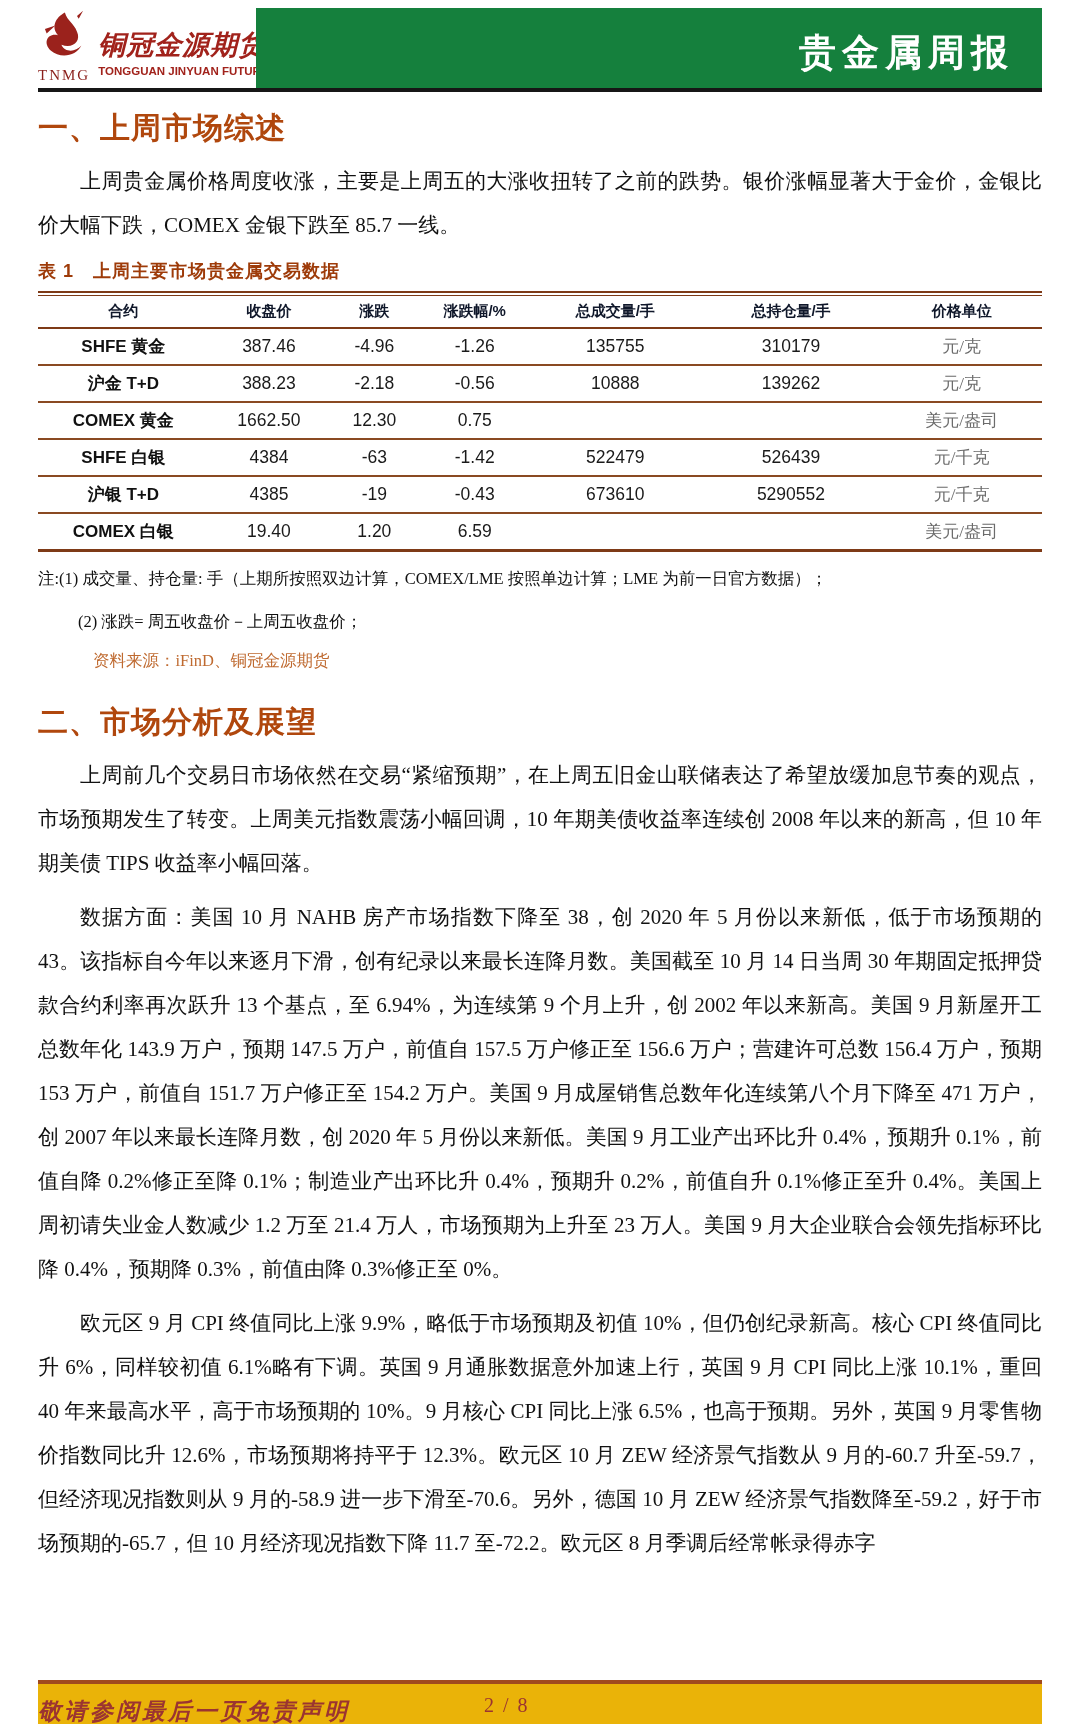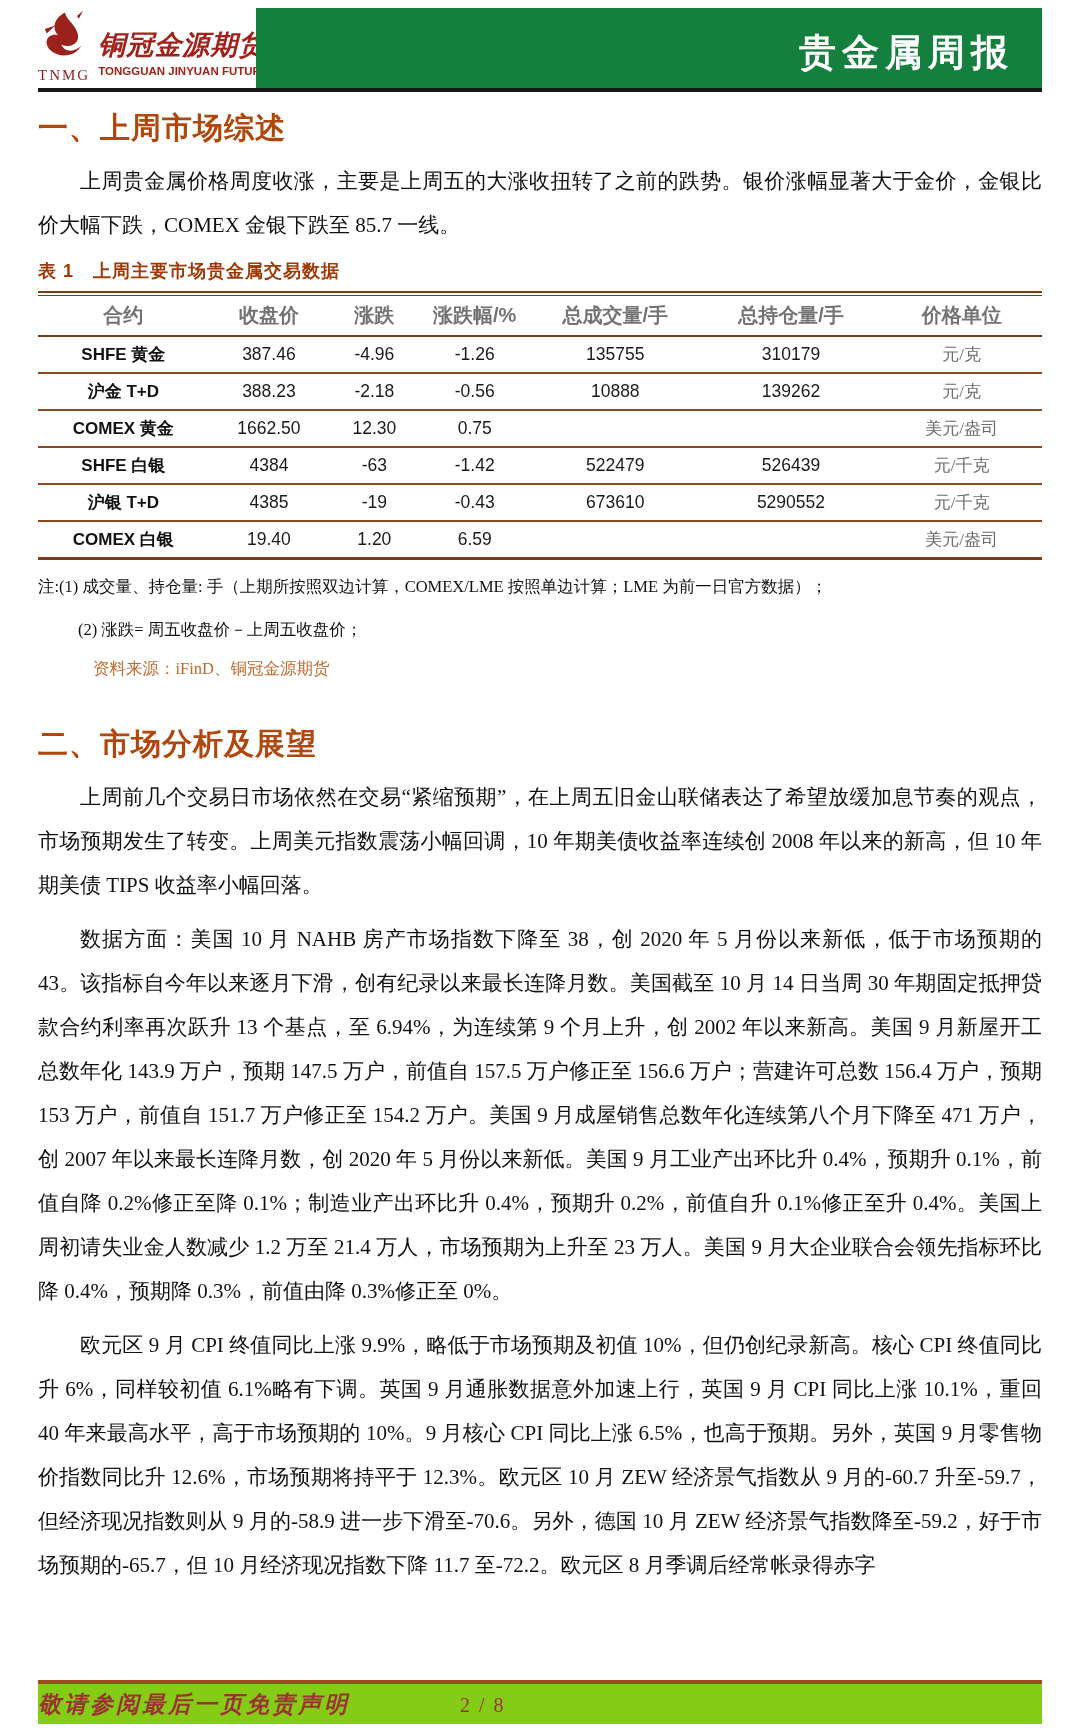--- a/index.html
+++ b/index.html
@@ -46,51 +46,51 @@
   .table-title {
     margin-top: 12px; 
     font-family: "Liberation Sans", sans-serif;
     font-size: 18px; font-weight: 700; color: #9e3b09; letter-spacing: 1px;
   }
   .dbl-rule { margin-top: 8px; height: 5px; border-top: 2.5px solid #7e3a17; border-bottom: 1.5px solid #7e3a17; }
   table.data { width: 100%; border-collapse: collapse; table-layout: fixed; }
   table.data th, table.data td { padding: 6px 4px; text-align: center; }
   table.data thead th {
     font-family: "Liberation Sans", sans-serif;
-    font-size: 20px; font-weight: 700; color:#737373;
+    font-size: 15px; font-weight: 700; color:#0f172a;
     border-bottom: 2.5px solid #7e3a17;
   }
   table.data tbody tr { border-bottom: 2px solid #8a4a22; }
   table.data tbody tr:last-child { border-bottom: 3px solid #7e3a17; }
   td.c-contract { font-family: "Liberation Sans", sans-serif; font-weight: 700; font-size: 17px; }
   td.c-num { font-family: "Liberation Sans", sans-serif; font-size: 17.5px; color:#1a1a1a; }
   td.c-unit { font-size: 17px; color: #6b6b6b; text-align: right; padding-right: 10px; }
   th.h-unit { text-align: right; padding-right: 6px; }
   col.w-contract{width:17%} col.w-close{width:12%} col.w-chg{width:9%}
   col.w-chgpct{width:11%} col.w-vol{width:17%} col.w-oi{width:18%} col.w-unit{width:16%}
   
   .notes { margin-top: 14px; font-size: 16.5px; }
   .note { line-height: 26px; margin-bottom: 17px; }
   .note + .note { padding-left: 40px; }
   .source-line { font-size: 16.5px; color: #bf6a30; padding-left: 55px; margin-top: -2px; }
-  .sec2 { margin-top: 44px; }
+  .sec2 { margin-top: 30px; }
   
   .footer {
     position: absolute; left: 38px; right: 37px; bottom: 10px;
-    background: #84cc16;
+    background: #eab308;
     border-top: 4px solid #a04a1e;
-    padding-top: 5px;
+    padding-top: 12px;
     height: 44px;
   }
   .disclaimer {
     font-size: 23px; font-weight: 700; font-style: italic;
     color: #9b3431; letter-spacing: 3px;
   }
   .page-num {
-    position: absolute; left: 422px; top: 10px;
+    position: absolute; left: 446px; top: 10px;
     font-size: 20px; color: #9b3431; letter-spacing: 2px;
   }
 </style>
 </head>
 <body>
 
 <div class="page">
 
   <div class="header">
     <div class="logo-block">

